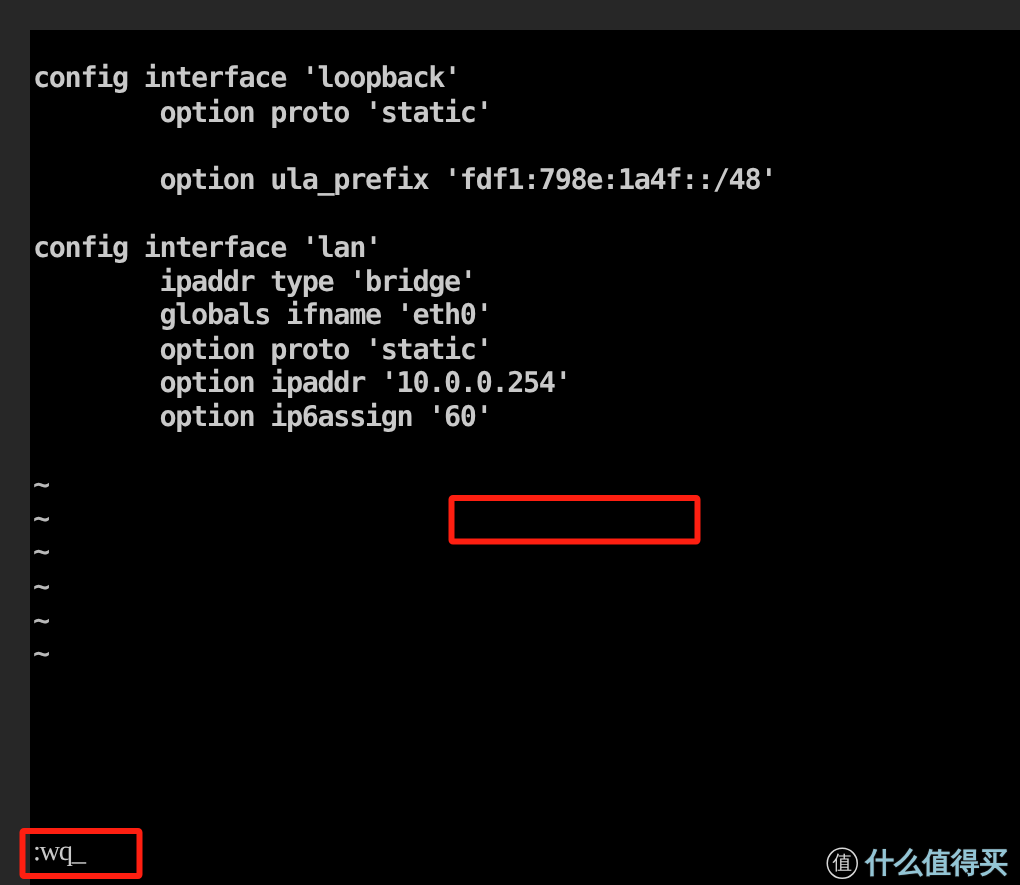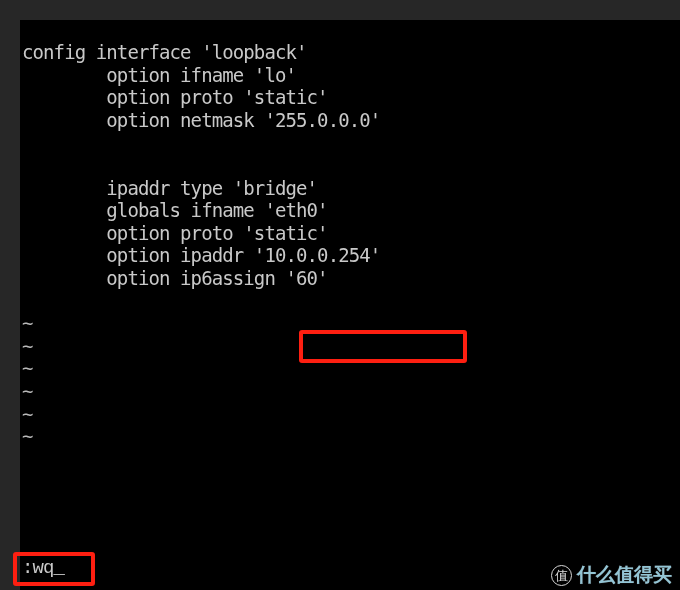--- a/index.html
+++ b/index.html
@@ -28,20 +28,21 @@
     width: 20px; height: 590px;
     background: #272727;
   }
   .terminal {
     position: absolute;
     left: 20px;
     top: 20px;
     width: 560px;
     height: 570px;
     background: #000000;
+    font-weight: bold;
   }
   .lines {
     position: absolute;
     left: 2px;
     top: 21px;
     width: 656px;
   }
   .line {
     height: 22.6px;
     line-height: 22.6px;
@@ -70,21 +71,21 @@
   
   .cmdline {
     position: absolute;
     left: 22px;
     top: 557px;
     font-size: 19px;
     letter-spacing: -0.9px;
     line-height: 22px;
     color: #c9c9c9;
     white-space: pre;
-    font-family: Liberation Mono, monospace;
+    font-family: Liberation Serif, serif;
   }
   .hl-cmd {
     position: absolute;
     left: 13px;
     top: 552px;
     width: 82px;
     height: 34px;
     border: 4px solid #fe1f11;
     border-radius: 3px;
     box-sizing: border-box;
@@ -127,25 +128,25 @@
 <body>
 
 <div id="screen">
 
   <div class="gutter-top"></div>
   <div class="gutter-left"></div>
 
   <div class="terminal">
     <div class="lines" id="editor-lines">
         <div class="line">config interface 'loopback'</div>
-        <div class="line">        option ifname 'lo'</div>
         <div class="line">        option proto 'static'</div>
-        <div class="line">        option netmask '255.0.0.0'</div>
         <div class="line blank"></div>
+        <div class="line">        option ula_prefix 'fdf1:798e:1a4f::/48'</div>
         <div class="line blank"></div>
+        <div class="line">config interface 'lan'</div>
         <div class="line">        ipaddr type 'bridge'</div>
         <div class="line">        globals ifname 'eth0'</div>
         <div class="line">        option proto 'static'</div>
         <div class="line">        option ipaddr '10.0.0.254'</div>
         <div class="line">        option ip6assign '60'</div>
         <div class="line blank"></div>
         <div class="line tilde">~</div>
         <div class="line tilde">~</div>
         <div class="line tilde">~</div>
         <div class="line tilde">~</div>

